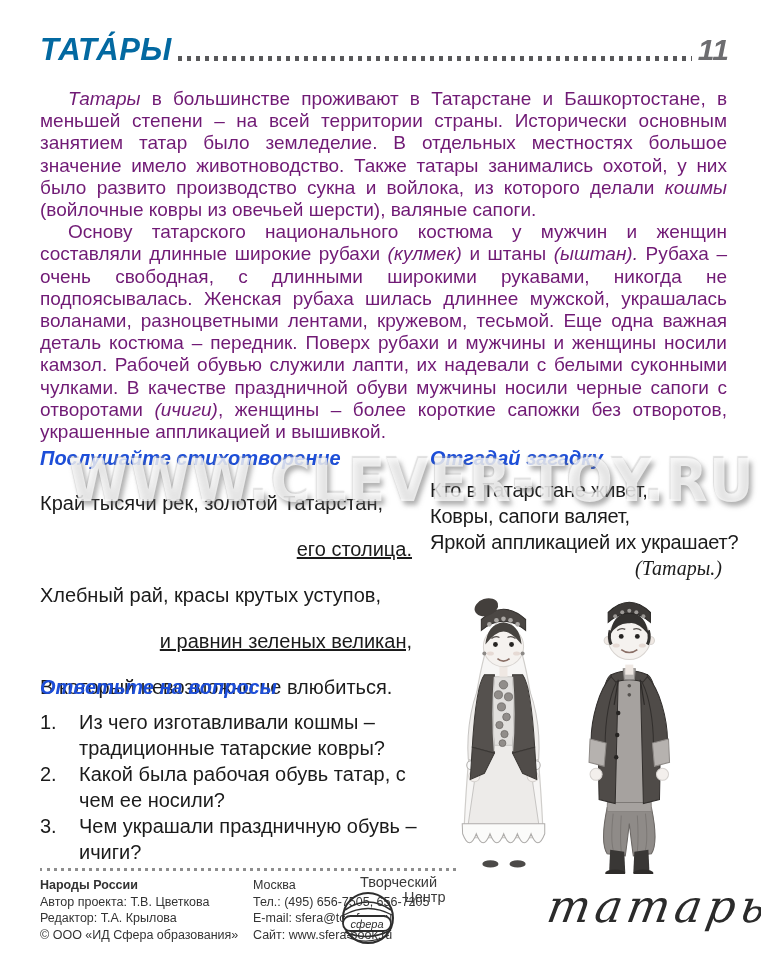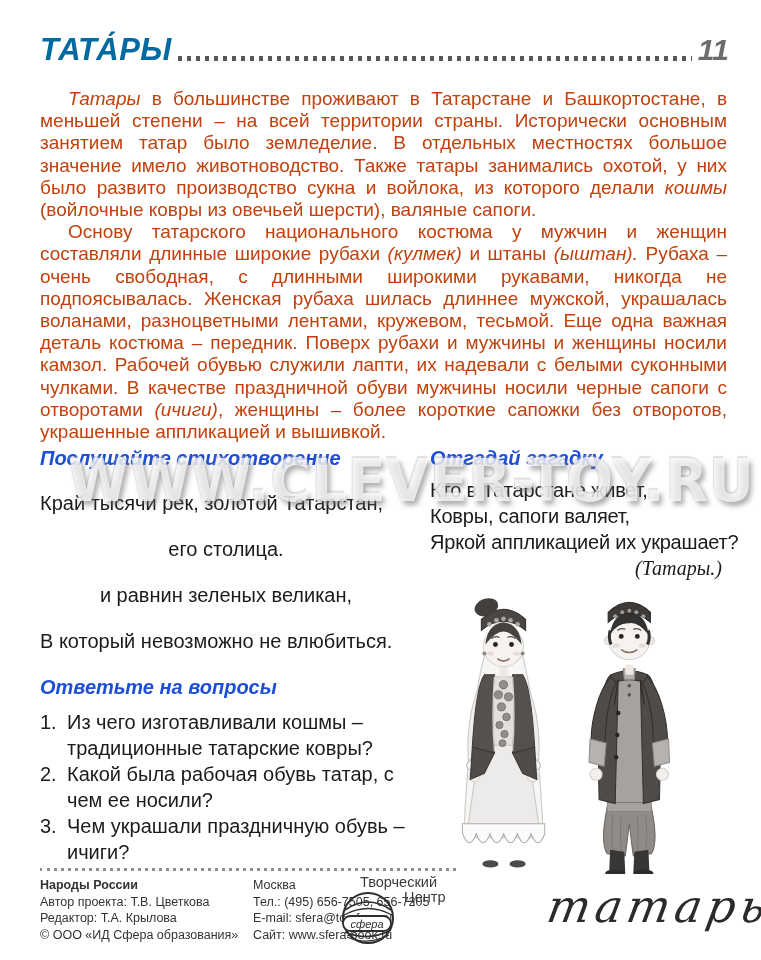--- a/index.html
+++ b/index.html
@@ -27,42 +27,42 @@
     background:repeating-linear-gradient(to right,#58585a 0 4px,transparent 4px 9px);
   }
   .page-num{
     font-style:italic;font-weight:bold;font-size:30px;
     color:#6d6d70;line-height:1;
   }
 
   
   .body-text{
     position:absolute;top:88px;left:40px;width:687px;
-    font-size:19px;line-height:22.2px;text-align:justify;color:#c2410c;
+    font-size:19px;line-height:22.2px;text-align:justify;color:#701a75;
   }
   .body-text p{margin:0;text-indent:28px;}
   .body-text i{font-style:italic;}
 
   
   .col-head{
     margin:0 0 7px 0;font-size:20px;font-weight:bold;font-style:italic;color:#1d4ed8;
   }
   .poem{position:absolute;top:447px;left:40px;width:372px;}
   .poem .line{font-size:20px;line-height:26px;white-space:nowrap;margin-top:20px;}
-  .poem .line.r{text-align:center;white-space:nowrap;}
+  .poem .line.r{text-align:right;white-space:nowrap;text-decoration:underline;}
   .riddle{position:absolute;top:447px;left:430px;width:306px;}
   .riddle .line{font-size:20px;line-height:26px;white-space:nowrap;letter-spacing:-.2px;}
   .riddle .answer{font-size:20px;line-height:26px;font-style:italic;text-align:right;padding-right:14px;font-family:Liberation Serif, serif;}
 
   
   .questions{position:absolute;top:676px;left:40px;width:392px;}
   .questions .col-head{margin-bottom:10px;}
   .q-item{display:flex;font-size:20px;line-height:26px;margin:0;}
   .q-num{flex:0 0 27px;}
-  .q-text{flex:1;}
+  .q-text{flex:1;margin-left:12px;}
 
   
   .illustration{
     position:absolute;top:572px;left:428px;width:312px;height:302px;margin:0;
   }
   .illustration svg{width:100%;height:100%;}
 
   
   .watermark{
     position:absolute;top:448px;left:68px;width:660px;
@@ -111,20 +111,21 @@
 
   <section class="body-text">
     <p><i>Татары</i><span> в большинстве проживают в Татарстане и Башкортостане, в меньшей степени – на всей территории страны. Исторически основным занятием татар было земледелие. В отдельных местностях большое значение имело животноводство. Также татары занимались охотой, у них было развито производство сукна и войлока, из которого делали </span><i>кошмы</i><span> (войлочные ковры из овечьей шерсти), валяные сапоги.</span></p>
     <p><span>Основу татарского национального костюма у мужчин и женщин составляли длинные широкие рубахи </span><i>(кулмек)</i><span> и штаны </span><i>(ыштан).</i><span> Рубаха – очень свободная, с длинными широкими рукавами, никогда не подпоясывалась. Женская рубаха шилась длиннее мужской, украшалась воланами, разноцветными лентами, кружевом, тесьмой. Еще одна важная деталь костюма – передник. Поверх рубахи и мужчины и женщины носили камзол. Рабочей обувью служили лапти, их надевали с белыми суконными чулками. В качестве праздничной обуви мужчины носили черные сапоги с отворотами </span><i>(ичиги)</i><span>, женщины – более короткие сапожки без отворотов, украшенные аппликацией и вышивкой.</span></p>
   </section>
 
   <section class="poem">
     <h2 class="col-head">Послушайте стихотворение</h2>
     <div class="line">Край тысячи рек, золотой Татарстан,</div>
     <div class="line r">его столица.</div>
+    <div class="line">Хлебный рай, красы крутых уступов,</div>
     <div class="line r">и равнин зеленых великан,</div>
     <div class="line">В который невозможно не влюбиться.</div>
   </section>
 
   <section class="riddle">
     <h2 class="col-head">Отгадай загадку</h2>
     <div class="line">Кто в Татарстане живет,</div>
     <div class="line">Ковры, сапоги валяет,</div>
     <div class="line">Яркой аппликацией их украшает?</div>
     <div class="answer">(Татары.)</div>

